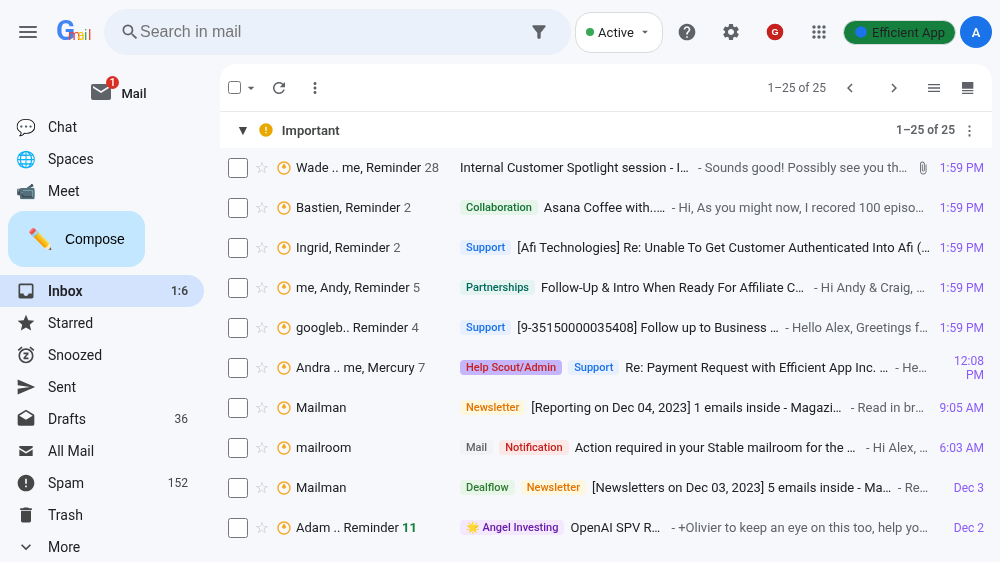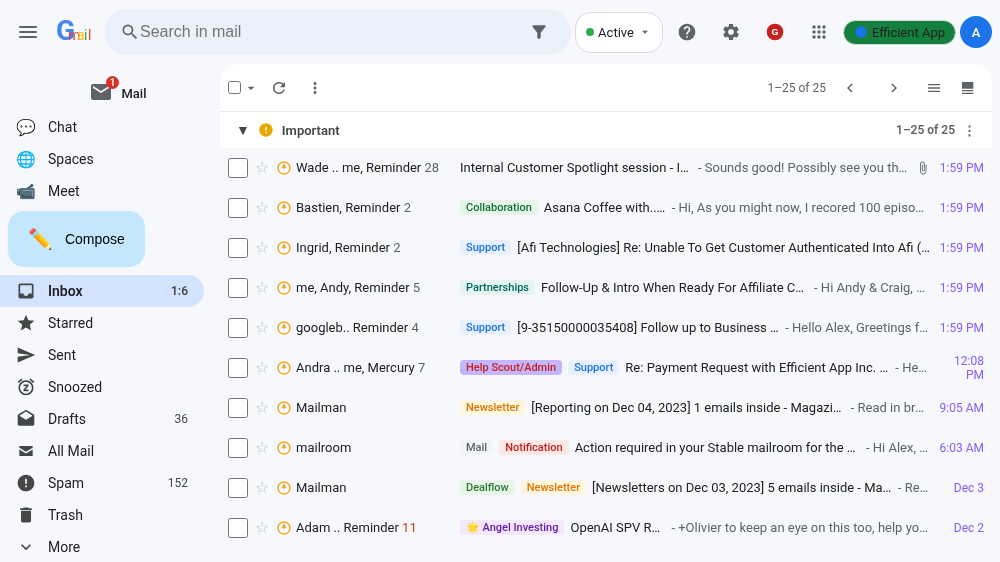--- a/index.html
+++ b/index.html
@@ -168,29 +168,29 @@
       <span class="nav-badge">1:6</span>
     </div>
     <div class="nav-item">
       <svg width="20" height="20" viewBox="0 0 24 24" fill="#444746">
         <path d="M12 17.27L18.18 21l-1.64-7.03L22 9.24l-7.19-.61L12 2 9.19 8.63 2 9.24l5.46 4.73L5.82 21z"></path>
       </svg>
       <span class="nav-label">Starred</span>
     </div>
     <div class="nav-item">
       <svg width="20" height="20" viewBox="0 0 24 24" fill="#444746">
+        <path d="M7.88 3.39L6.6 1.86 2 5.71l1.29 1.53 4.59-3.85zM22 5.72l-4.6-3.86-1.29 1.53 4.6 3.86L22 5.72zM12 4c-4.97 0-9 4.03-9 9s4.02 9 9 9c4.97 0 9-4.03 9-9s-4.03-9-9-9zm0 16c-3.87 0-7-3.13-7-7s3.13-7 7-7 7 3.13 7 7-3.13 7-7 7zm-3-9h3.63L9 15v2h6v-2h-3.63L15 11V9H9v2z"></path>
+      </svg>
+      <span class="nav-label">Snoozed</span>
+    </div>
+    <div class="nav-item">
+      <svg width="20" height="20" viewBox="0 0 24 24" fill="#444746">
         <path d="M2.01 21L23 12 2.01 3 2 10l15 2-15 2z"></path>
       </svg>
       <span class="nav-label">Sent</span>
-    </div>
-    <div class="nav-item">
-      <svg width="20" height="20" viewBox="0 0 24 24" fill="#444746">
-        <path d="M7.88 3.39L6.6 1.86 2 5.71l1.29 1.53 4.59-3.85zM22 5.72l-4.6-3.86-1.29 1.53 4.6 3.86L22 5.72zM12 4c-4.97 0-9 4.03-9 9s4.02 9 9 9c4.97 0 9-4.03 9-9s-4.03-9-9-9zm0 16c-3.87 0-7-3.13-7-7s3.13-7 7-7 7 3.13 7 7-3.13 7-7 7zm-3-9h3.63L9 15v2h6v-2h-3.63L15 11V9H9v2z"></path>
-      </svg>
-      <span class="nav-label">Snoozed</span>
     </div>
     <div class="nav-item">
       <svg width="20" height="20" viewBox="0 0 24 24" fill="#444746">
         <path d="M21.99 8c0-.72-.37-1.35-.94-1.7L12 1 2.95 6.3C2.38 6.65 2 7.28 2 8v10c0 1.1.9 2 2 2h16c1.1 0 2-.9 2-2l-.01-10zm-2 0l-8 5-8-5 8-5 8 5z"></path>
       </svg>
       <span class="nav-label">Drafts</span>
       <span class="nav-badge">36</span>
     </div>
     <div class="nav-item">
       <svg width="20" height="20" viewBox="0 0 24 24" fill="#444746">
@@ -432,21 +432,21 @@
 
       <span class="email-time ">Dec 3</span>
     </div>
   </div>
         <div class="email-row read">
     <input type="checkbox" class="checkbox" style="">
     <span class="star empty">☆</span>
     <svg width="16" height="16" viewBox="0 0 24 24" fill="#f5a623" style="flex-shrink:0">
       <path d="M11.99 2C6.47 2 2 6.48 2 12s4.47 10 9.99 10C17.52 22 22 17.52 22 12S17.52 2 11.99 2zM12 20c-4.42 0-8-3.58-8-8s3.58-8 8-8 8 3.58 8 8-3.58 8-8 8zm3.5-9l-3.5 2.4L8.5 11l3.5-6 3.5 6z"></path>
     </svg>
-    <span class="sender">Adam .. Reminder <span style="color:#c2410c;font-weight:400">11</span></span>
+    <span class="sender">Adam .. Reminder <span style="color:#15803d;font-weight:700">11</span></span>
     <div class="email-content">
       <span class="tag" style="background:#f3e8fd;color:#681da8">🌟 Angel Investing</span>
       <span class="email-subject ">OpenAI SPV Refund</span>
       <span class="email-preview"> - +Olivier to keep an eye on this too, help you get that $3k refund fr...</span>
     </div>
     <div class="email-meta">
 
       <span class="email-time ">Dec 2</span>
     </div>
   </div>

